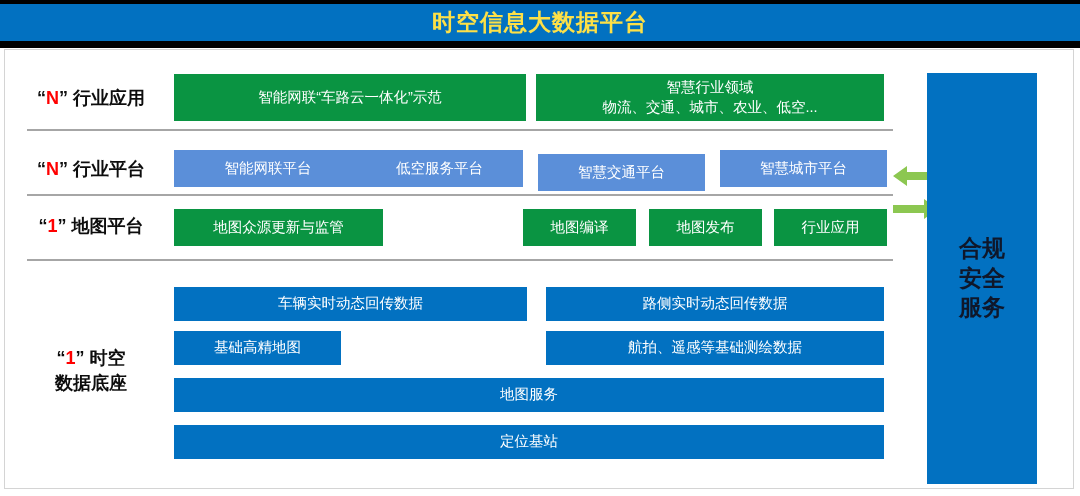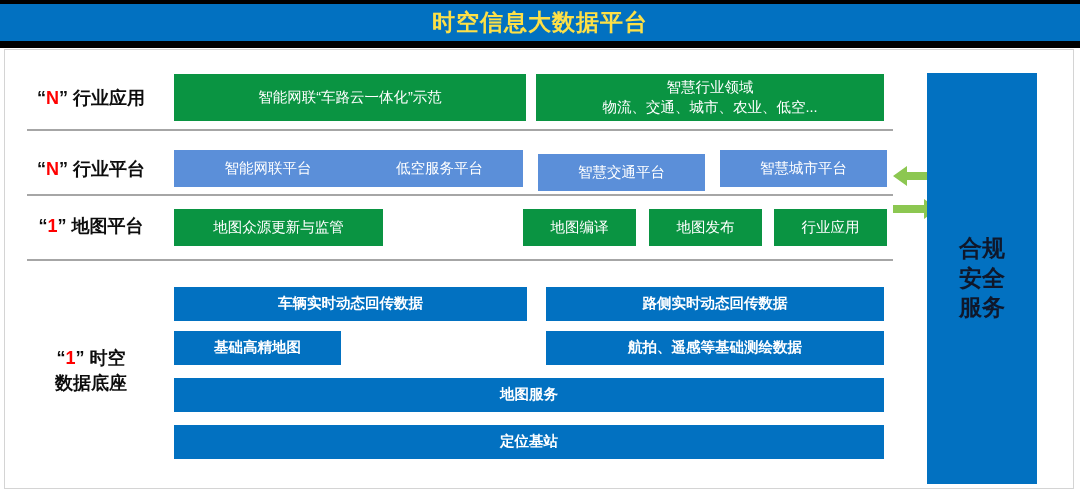--- a/index.html
+++ b/index.html
@@ -94,21 +94,21 @@
     align-items: center;
     justify-content: center;
     text-align: center;
     color: #ffffff;
     font-size: 14.5px;
     line-height: 1.35;
     white-space: pre-line;
   }
   .box.green { background: #0a9442; }
   .box.lightblue { background: #5b8fd9; }
-  .box.blue  { background: #0271c1; font-weight: bold; }
+  .box.blue  { background: #0271c1; }
 
   
   .side-panel {
     position: absolute;
     left: 926px;
     top: 72px;
     width: 110px;
     height: 411px;
     background: #0271c1;
     display: flex;

